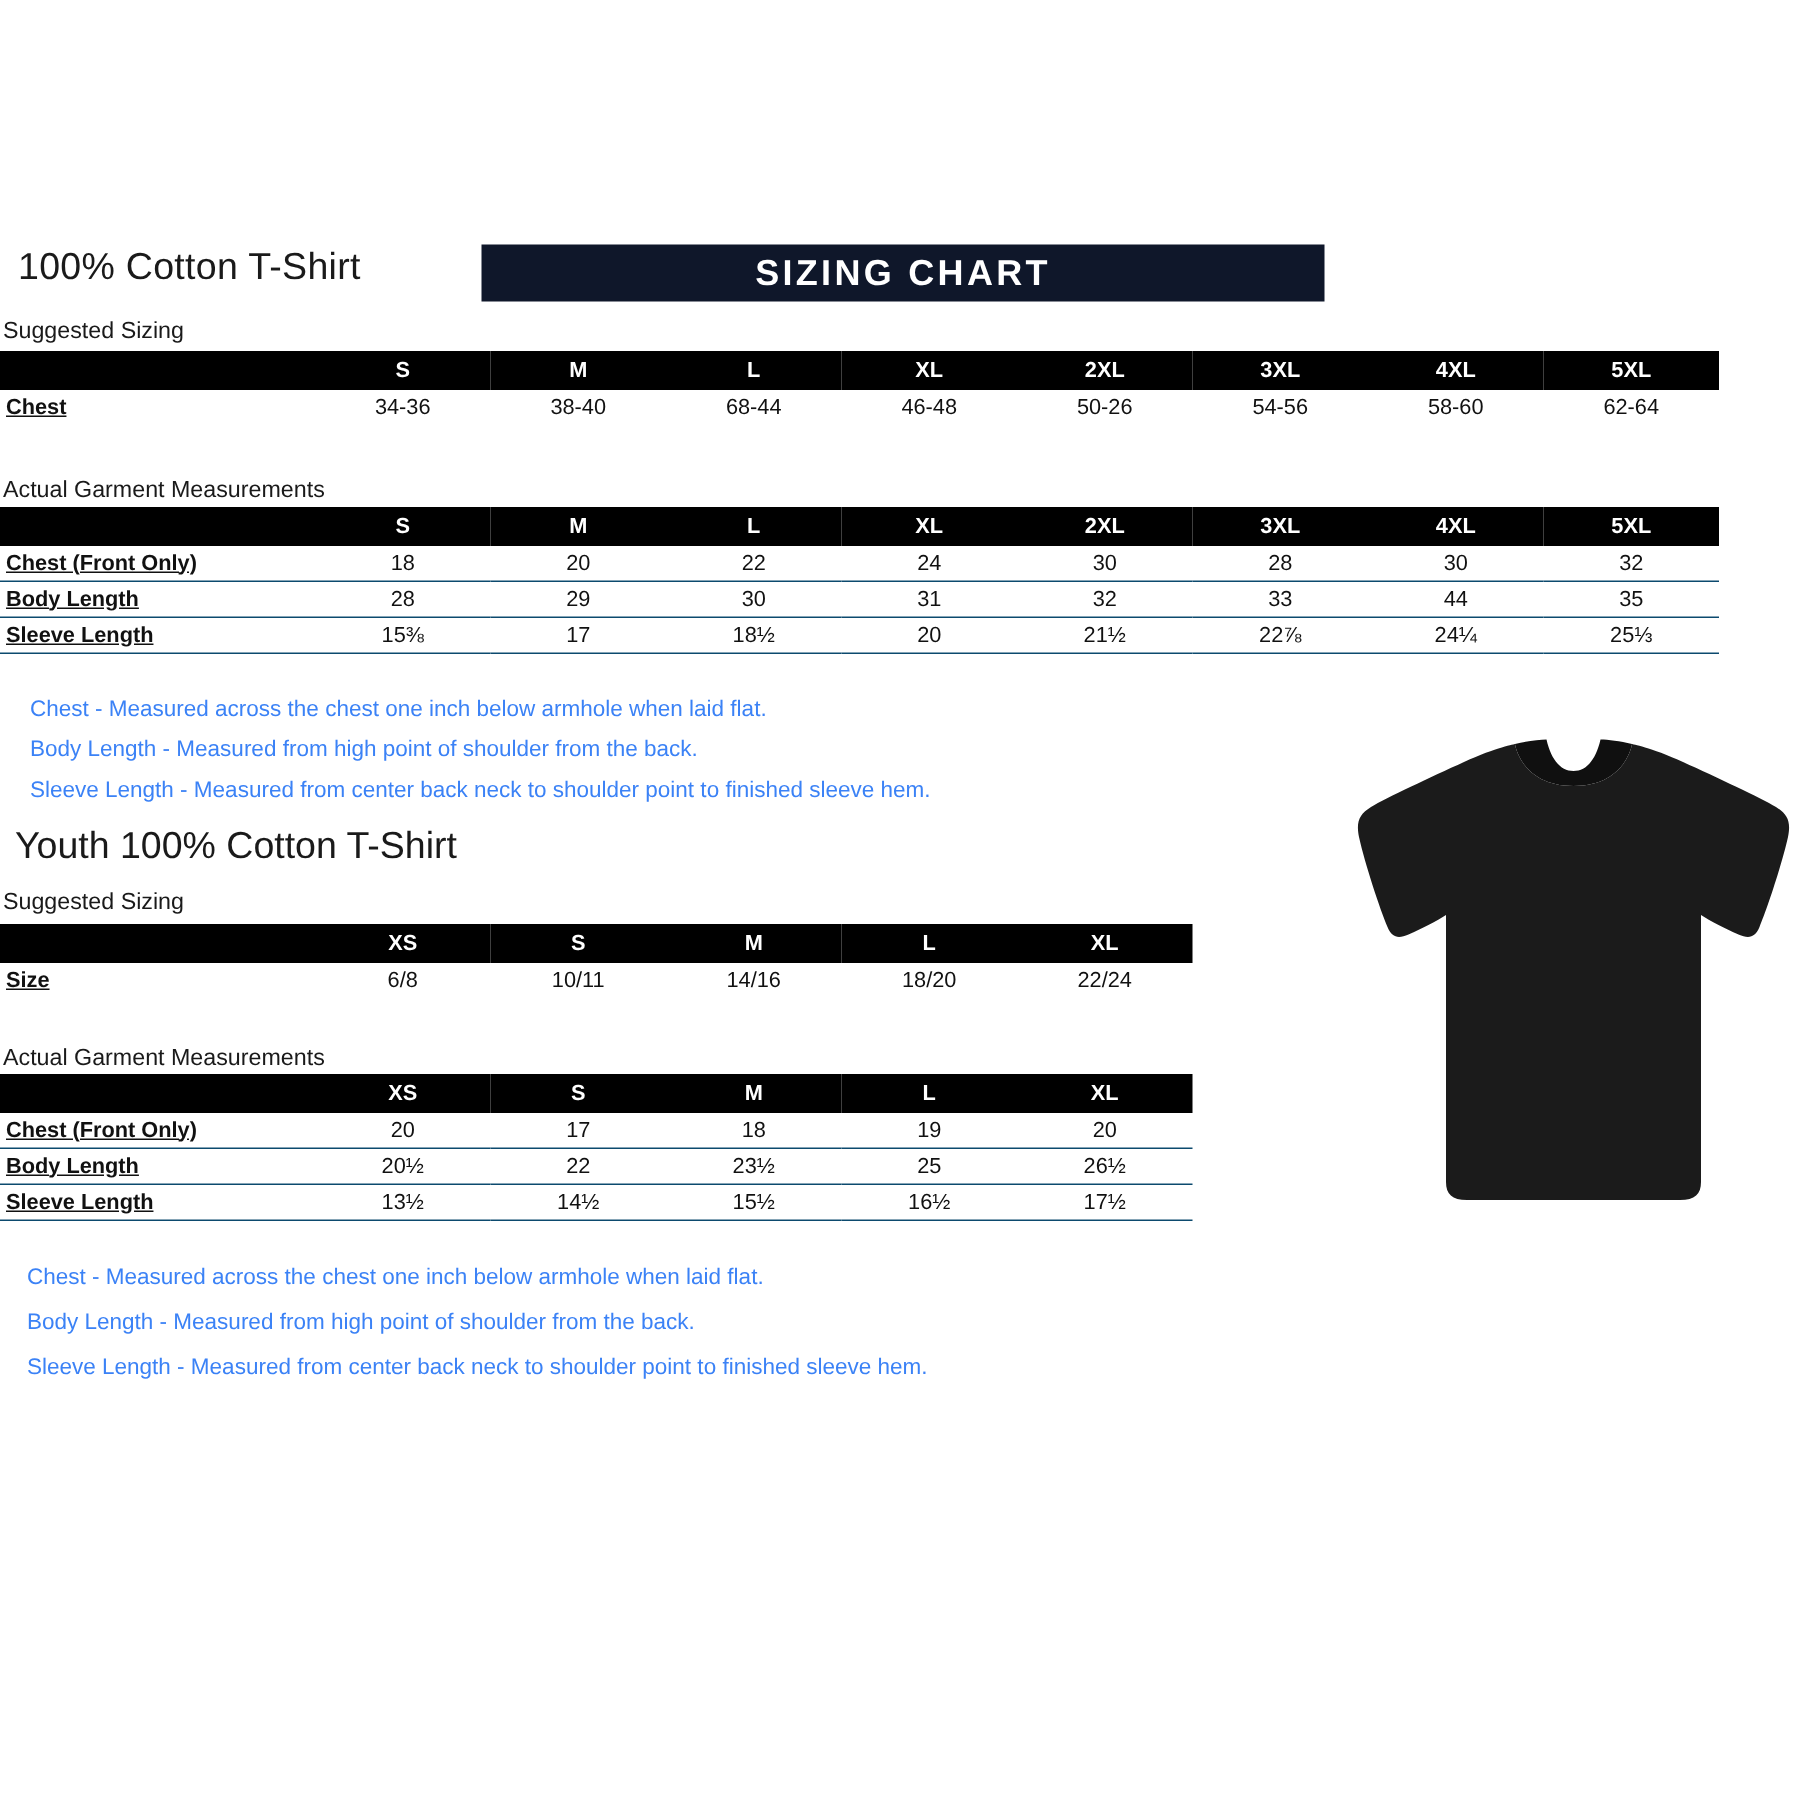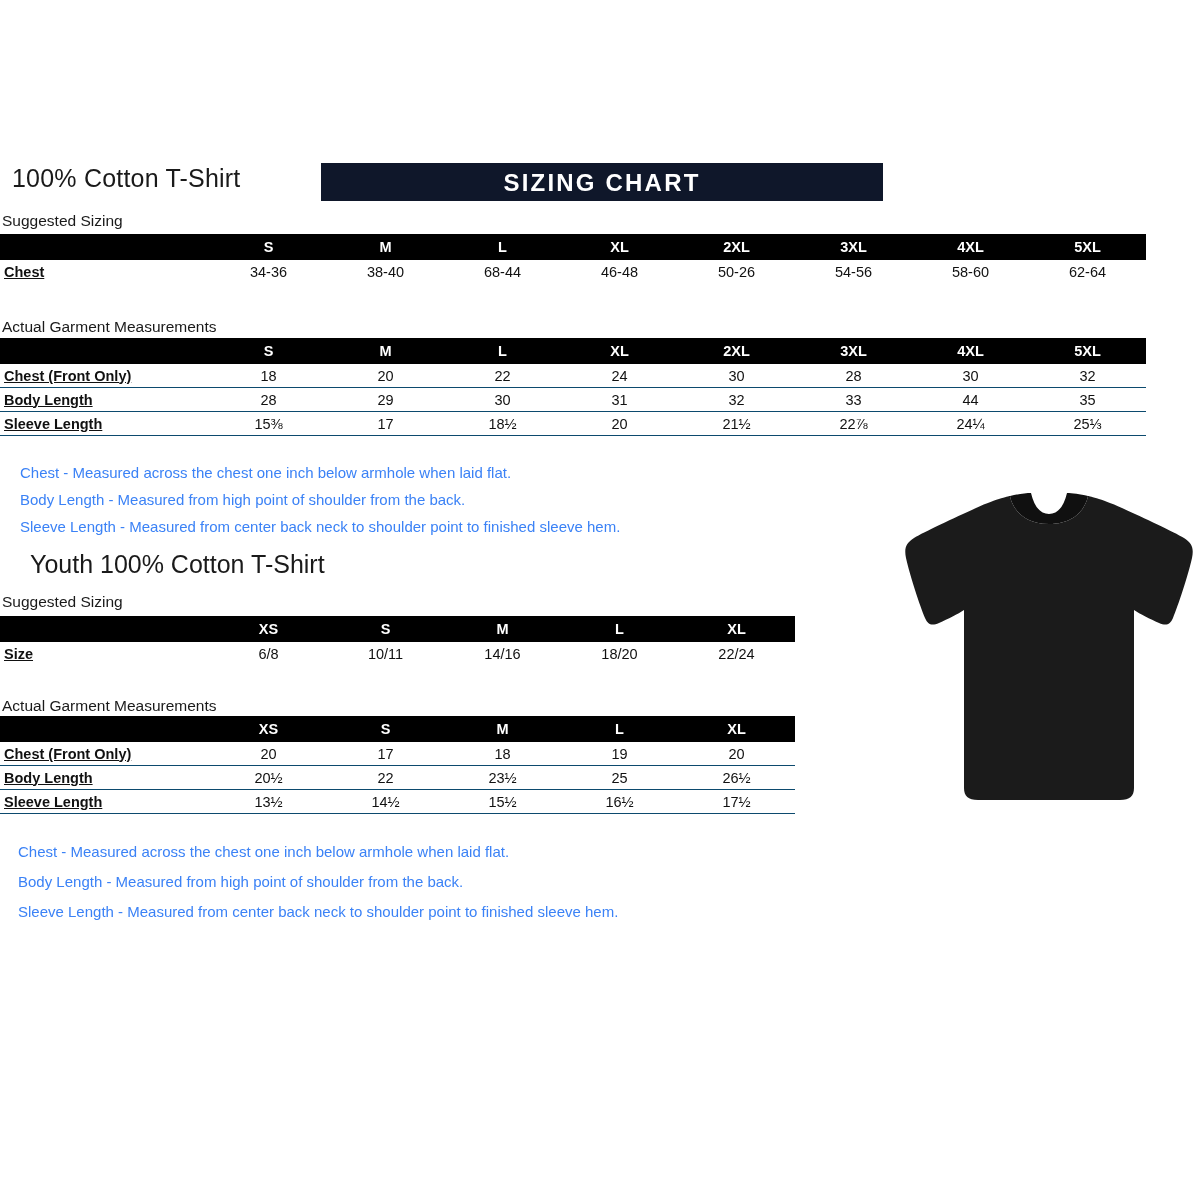--- a/index.html
+++ b/index.html
@@ -106,21 +106,20 @@
     white-space: nowrap;
   }
 
   .youth-title {
     position: absolute;
     left: 10px;
     top: 550px;
     font-size: 25px;
     font-weight: 400;
     color: #1a1a1a;
-    margin-left: 20px;
   }
 
   
   .shirt {
     position: absolute;
     left: 898px;
     top: 488px;
     width: 300px;
     height: 322px;
   }

